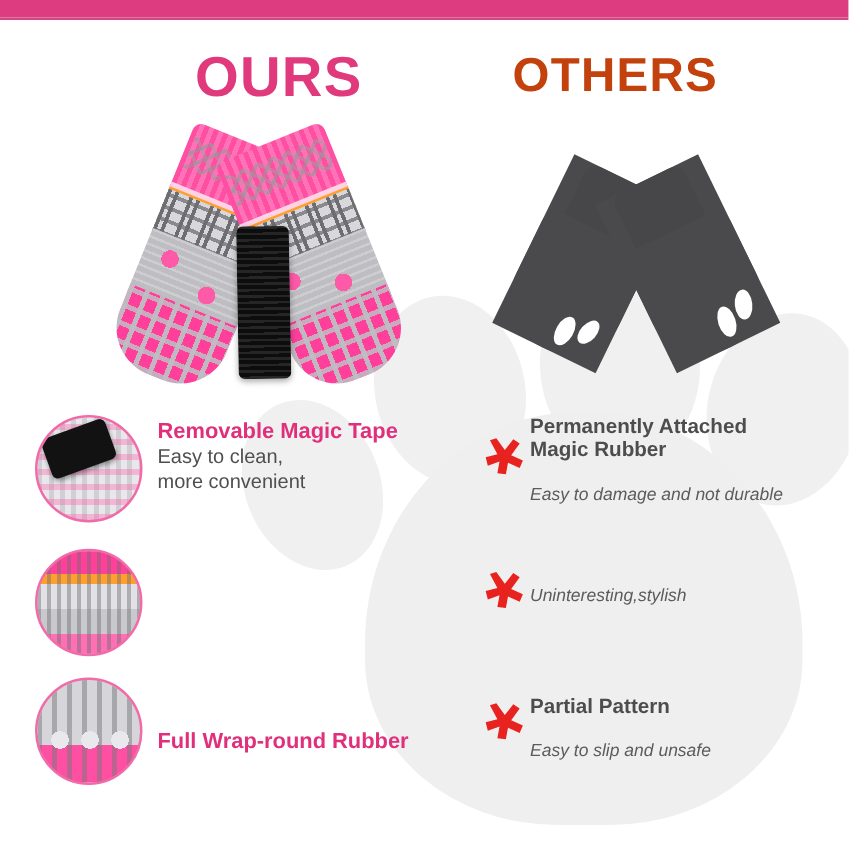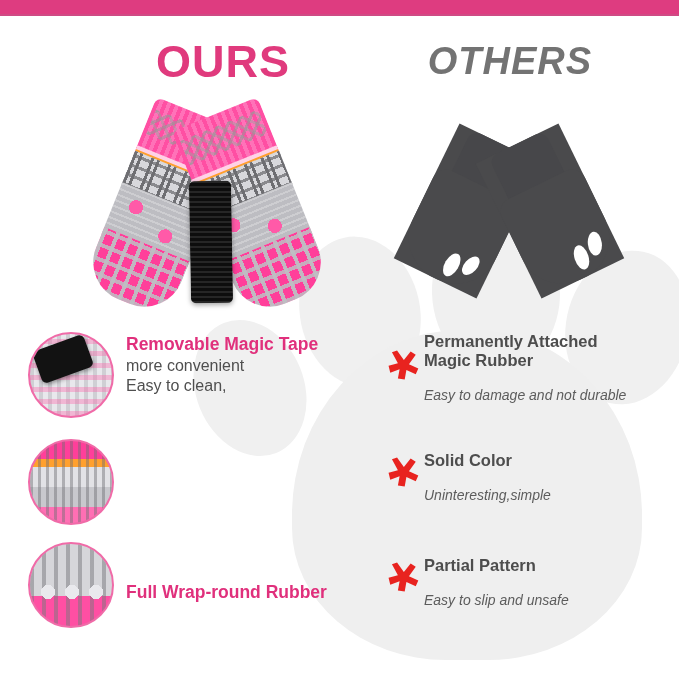--- a/index.html
+++ b/index.html
@@ -29,22 +29,22 @@
   .paw-toe3{left:566px;top:250px;width:122px;height:155px;transform:rotate(12deg);background:#f0f0f0;}
   .paw-toe0{left:196px;top:318px;width:108px;height:140px;transform:rotate(-22deg);background:#f0f0f0;}
 
   
   .hdr{position:absolute;font-weight:bold;letter-spacing:1px;}
   .hdr-ours{
     left:128px;top:36px;width:190px;text-align:center;
     color:#e03a7d;font-size:45px;
   }
   .hdr-others{
-    left:410px;top:40px;width:200px;text-align:center;
-    color:#737373;font-size:38px;font-style:italic;
+    left:410px;top:40px;width:200px;
+    color:#c2410c;font-size:38px;
   }
 
   
   .hero-ours{position:absolute;left:98px;top:103px;width:222px;height:218px;}
   .sock{position:absolute;width:92px;height:200px;top:4px;}
   .sock-left{left:18px;transform:rotate(22deg);}
   .sock-right{left:108px;transform:rotate(-22deg);}
   .sock .cuff{
     position:absolute;top:0;left:0;width:92px;height:60px;
     background:
@@ -220,41 +220,40 @@
       <div class="toe"></div>
       <div class="toe"></div>
       <div class="toe"></div>
     </div>
   </div>
 
   <div class="row row-1">
     <div class="thumb t1"></div>
     <div class="ours-text">
       <div class="ours-title">Removable Magic Tape</div>
+      <div class="ours-sub">Easy to clean,</div>
       <div class="ours-sub">more convenient</div>
-      <div class="ours-sub">Easy to clean,</div>
     </div>
     <svg class="xmark" viewBox="0 0 40 40">
       <path d="M7 5 L13 3 L21 14 L29 4 L35 8 L27 19 L38 24 L35 31 L24 26 L22 37 L14 36 L16 25 L5 29 L3 21 L14 18 Z" fill="#e8231f"></path>
     </svg>
     <div class="others-text">
       <div class="others-title">Permanently Attached</div>
       <div class="others-title">Magic Rubber</div>
       <div class="others-sub">Easy to damage and not durable</div>
     </div>
   </div>
 
   <div class="row row-2">
     <div class="thumb t2"></div>
     <svg class="xmark" viewBox="0 0 40 40">
       <path d="M7 5 L13 3 L21 14 L29 4 L35 8 L27 19 L38 24 L35 31 L24 26 L22 37 L14 36 L16 25 L5 29 L3 21 L14 18 Z" fill="#e8231f"></path>
     </svg>
     <div class="others-text">
-      <div class="others-title">Solid Color</div>
-      <div class="others-sub">Uninteresting,simple</div>
+      <div class="others-sub">Uninteresting,stylish</div>
     </div>
   </div>
 
   <div class="row row-3">
     <div class="thumb t3"></div>
     <div class="ours-text">
       <div class="ours-title">Full Wrap-round Rubber</div>
     </div>
     <svg class="xmark" viewBox="0 0 40 40">
       <path d="M7 5 L13 3 L21 14 L29 4 L35 8 L27 19 L38 24 L35 31 L24 26 L22 37 L14 36 L16 25 L5 29 L3 21 L14 18 Z" fill="#e8231f"></path>

